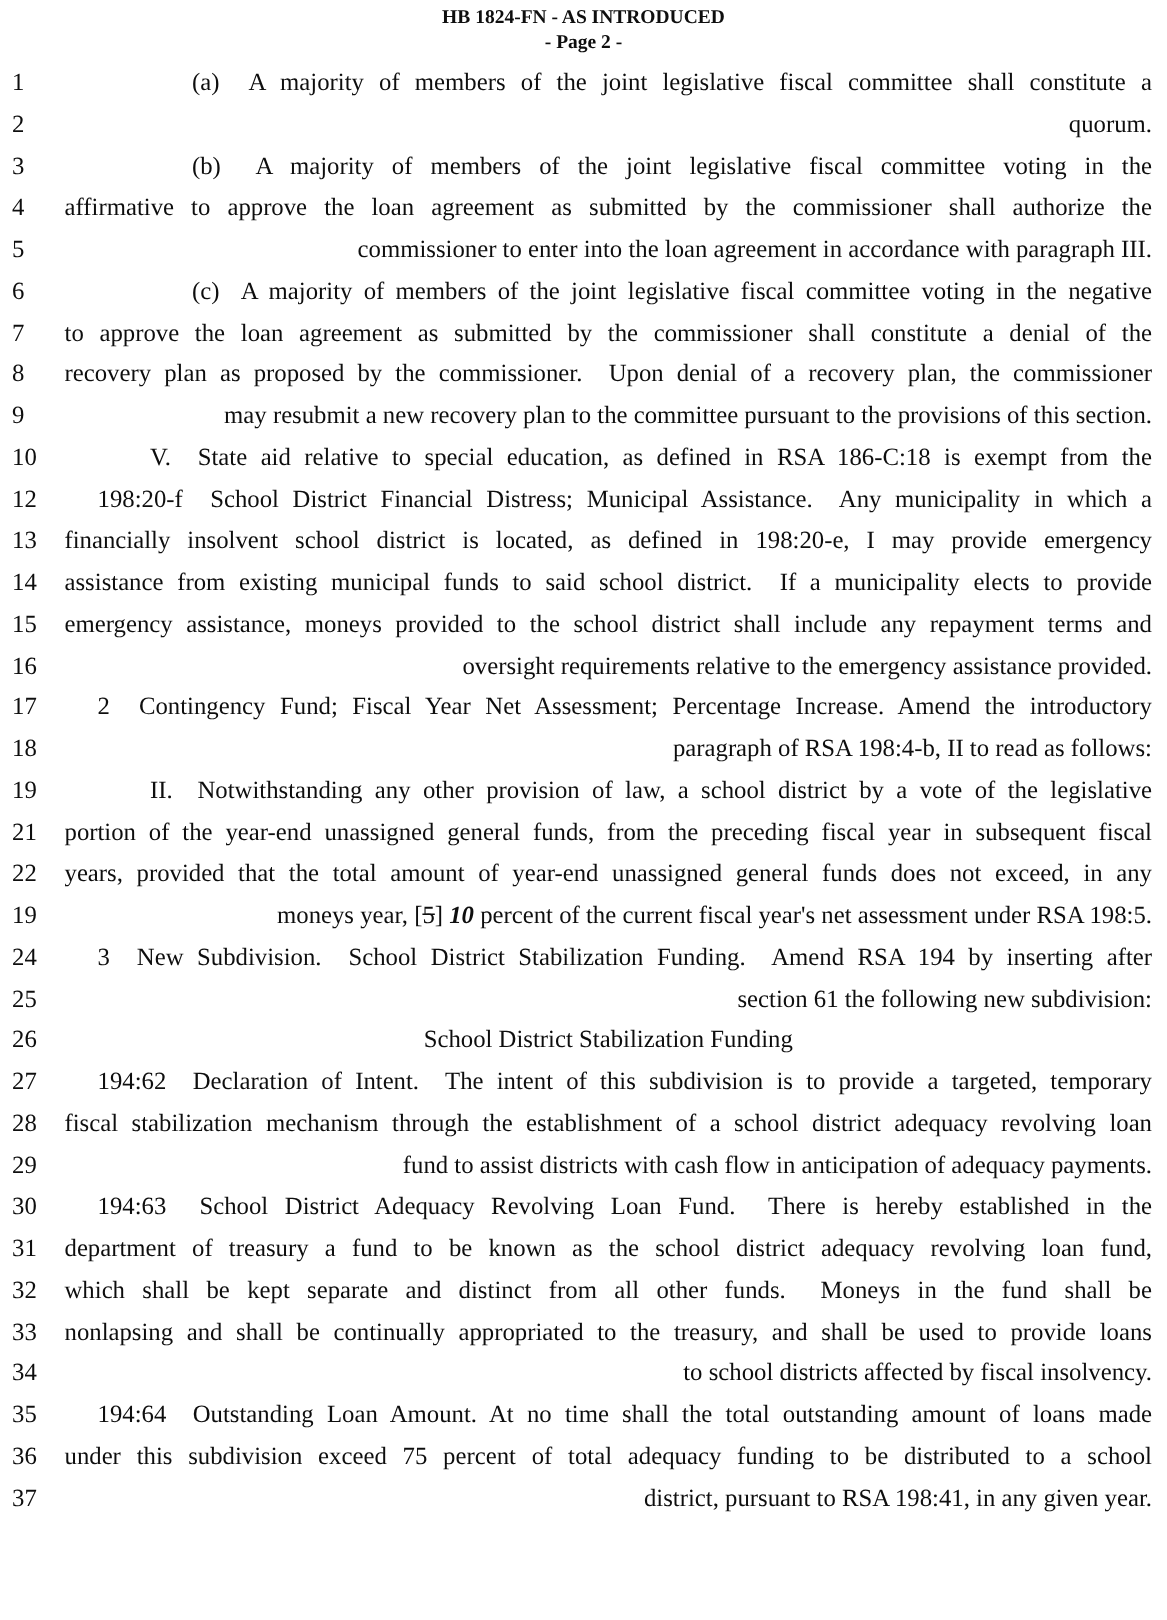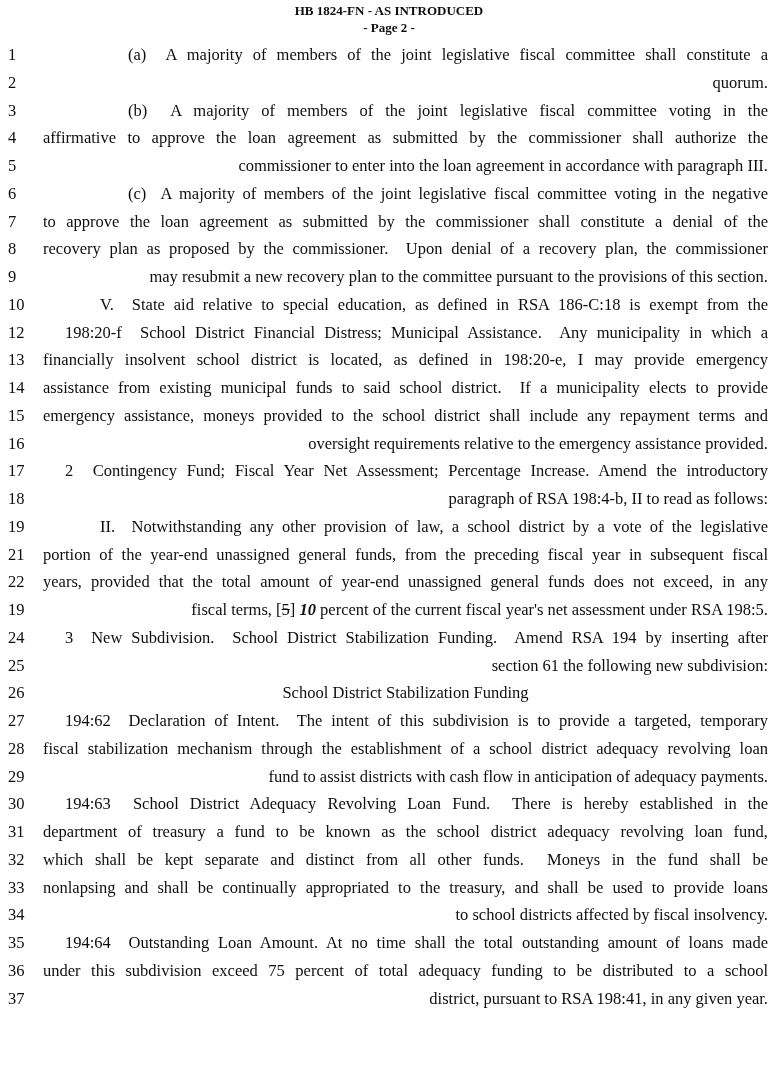--- a/index.html
+++ b/index.html
@@ -142,21 +142,21 @@
     <div class="row">
       <div class="num">21</div>
       <div class="txt align-justify indent-0"><span>portion of the year-end unassigned general funds, from the preceding fiscal year in subsequent fiscal</span></div>
     </div>
     <div class="row">
       <div class="num">22</div>
       <div class="txt align-justify indent-0"><span>years, provided that the total amount of year-end unassigned general funds does not exceed, in any</span></div>
     </div>
     <div class="row">
       <div class="num">19</div>
-      <div class="txt align-left indent-0"><span>fiscal terms, [</span><span class="seg-strike">5</span><span>] </span><span class="seg-new">10</span><span> percent of the current fiscal year's net assessment under RSA 198:5.</span></div>
+      <div class="txt align-left indent-0"><span>moneys year, [</span><span class="seg-strike">5</span><span>] </span><span class="seg-new">10</span><span> percent of the current fiscal year's net assessment under RSA 198:5.</span></div>
     </div>
     <div class="row">
       <div class="num">24</div>
       <div class="txt align-justify indent-1"><span>3  New Subdivision.  School District Stabilization Funding.  Amend RSA 194 by inserting after</span></div>
     </div>
     <div class="row">
       <div class="num">25</div>
       <div class="txt align-left indent-0"><span>section 61 the following new subdivision:</span></div>
     </div>
     <div class="row">

